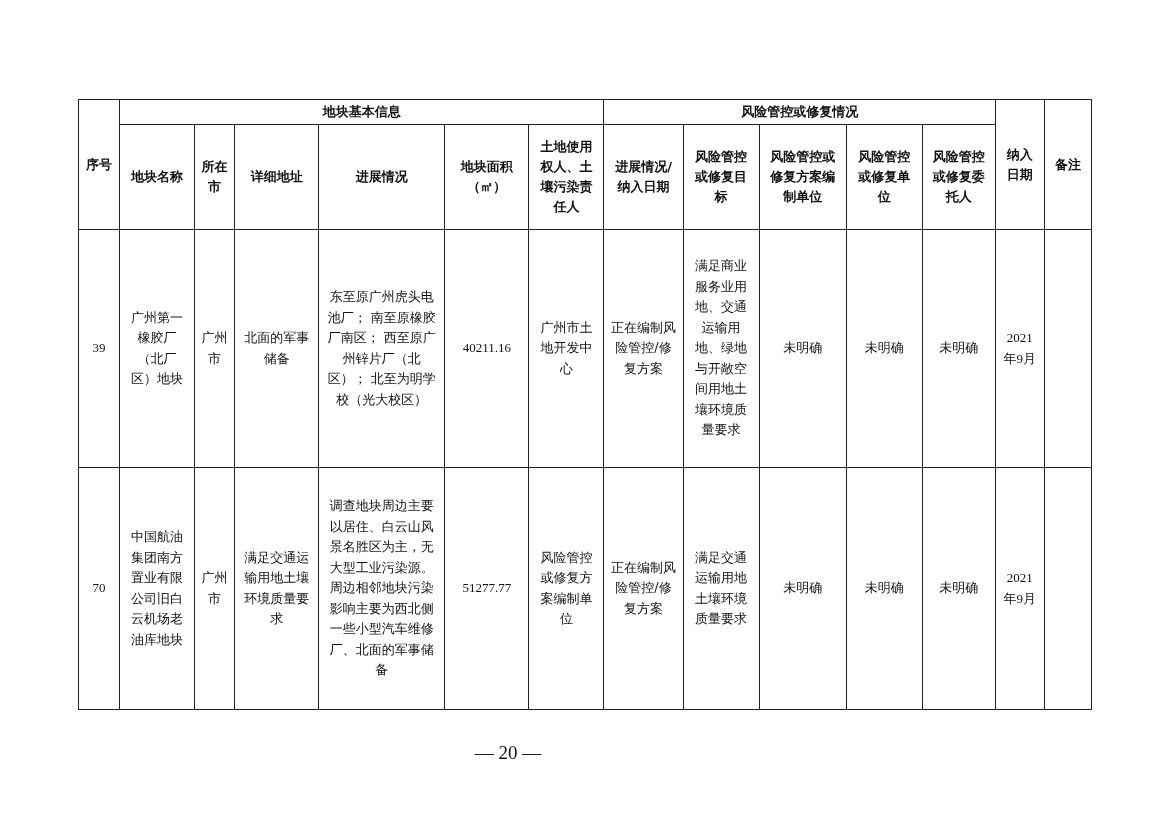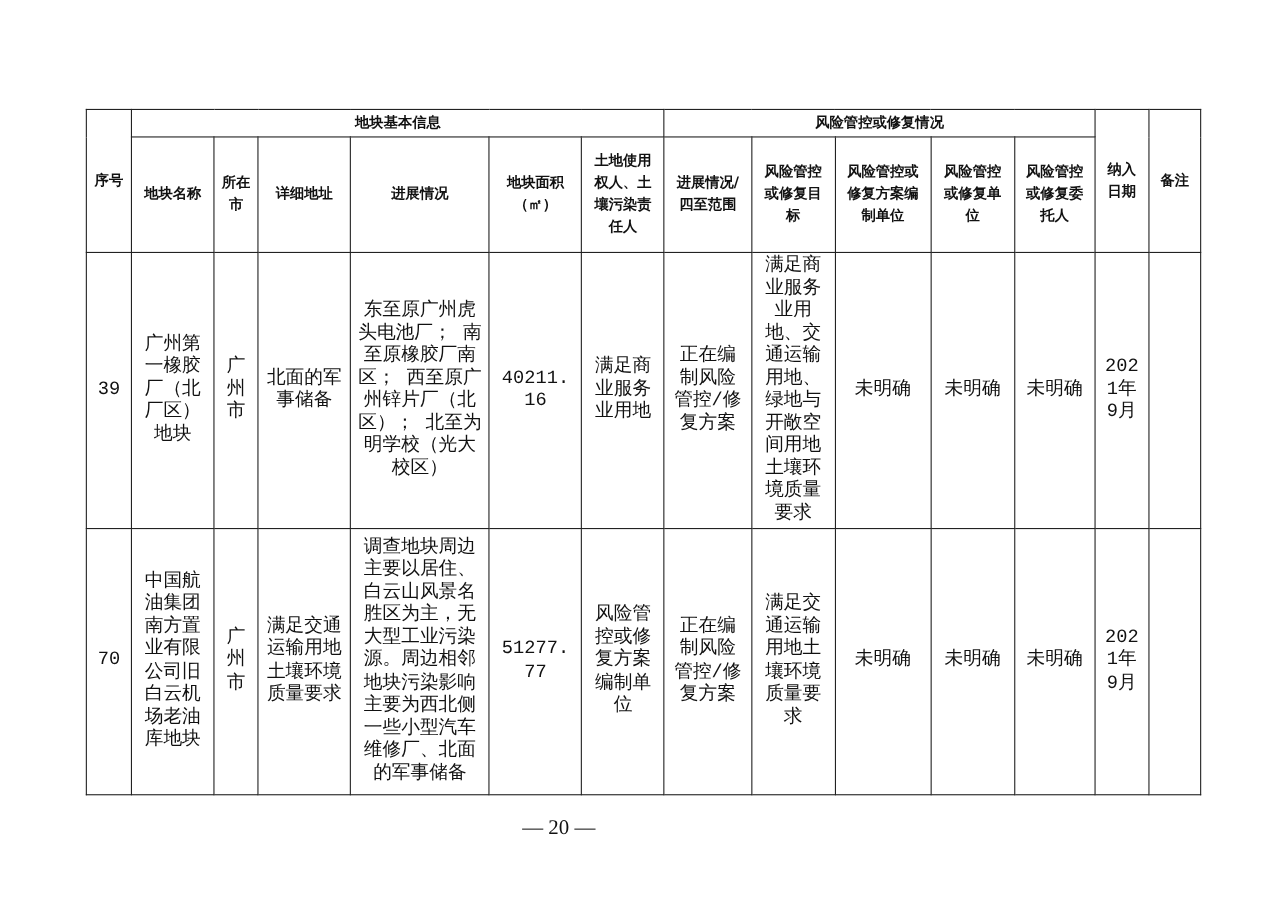--- a/index.html
+++ b/index.html
@@ -1,21 +1,21 @@
 <!DOCTYPE html>
 <html><head>
 <meta charset="utf-8">
 <style>
   html, body { margin: 0; padding: 0; background: #ffffff; }
   body { width: 1170px; height: 827px; position: relative; overflow: hidden;
          font-family: "DejaVu Serif", "Liberation Serif", serif; color: #111; }
   table.doc { position: absolute; left: 78px; top: 99px; border-collapse: collapse;
               table-layout: fixed; width: 1014px; }
   table.doc td { border: 1.4px solid #222; text-align: center; vertical-align: middle;
-                 padding: 2px 6px; font-size: 17px; line-height: 20.5px; word-break: break-all; font-family: Liberation Mono, monospace; }
+                 padding: 2px 6px; font-size: 13px; line-height: 20.5px; word-break: break-all; }
   table.doc td.hd { font-family: "DejaVu Sans", "Liberation Sans", sans-serif; font-weight: bold;
                     font-size: 13px; line-height: 20px; margin-top: 44px; }
   td.num { font-family: "Liberation Serif", "DejaVu Serif", serif; font-size: 14px; }
   .page-num { position: absolute; left: 0; width: 1016px; top: 742px; text-align: center;
               font-family: "Liberation Serif", serif; font-size: 19px; }
 </style>
 </head>
 <body>
 
 <table class="doc">
@@ -43,34 +43,34 @@
     <td class="hd" rowspan="2">纳入日期</td>
     <td class="hd" rowspan="2">备注</td>
   </tr>
   <tr style="height:105px">
     <td class="hd">地块名称</td>
     <td class="hd">所在市</td>
     <td class="hd">详细地址</td>
     <td class="hd">进展情况</td>
     <td class="hd">地块面积（㎡）</td>
     <td class="hd">土地使用权人、土壤污染责任人</td>
-    <td class="hd">进展情况/四至范围</td>
+    <td class="hd">进展情况/纳入日期</td>
     <td class="hd">风险管控或修复目标</td>
     <td class="hd">风险管控或修复方案编制单位</td>
     <td class="hd">风险管控或修复单位</td>
     <td class="hd">风险管控或修复委托人</td>
   </tr>
   <tr style="height:238px">
     <td class="num">39</td>
     <td>广州第一橡胶厂（北厂区）地块</td>
     <td>广州市</td>
     <td>北面的军事储备</td>
     <td>东至原广州虎头电池厂； 南至原橡胶厂南区； 西至原广州锌片厂（北区）； 北至为明学校（光大校区）</td>
     <td class="num">40211.16</td>
-    <td>满足商业服务业用地</td>
+    <td>广州市土地开发中心</td>
     <td>正在编制风险管控/修复方案</td>
     <td>满足商业服务业用地、交通运输用地、绿地与开敞空间用地土壤环境质量要求</td>
     <td>未明确</td>
     <td>未明确</td>
     <td>未明确</td>
     <td class="num">2021年9月</td>
     <td></td>
   </tr>
   <tr style="height:242px">
     <td class="num">70</td>

